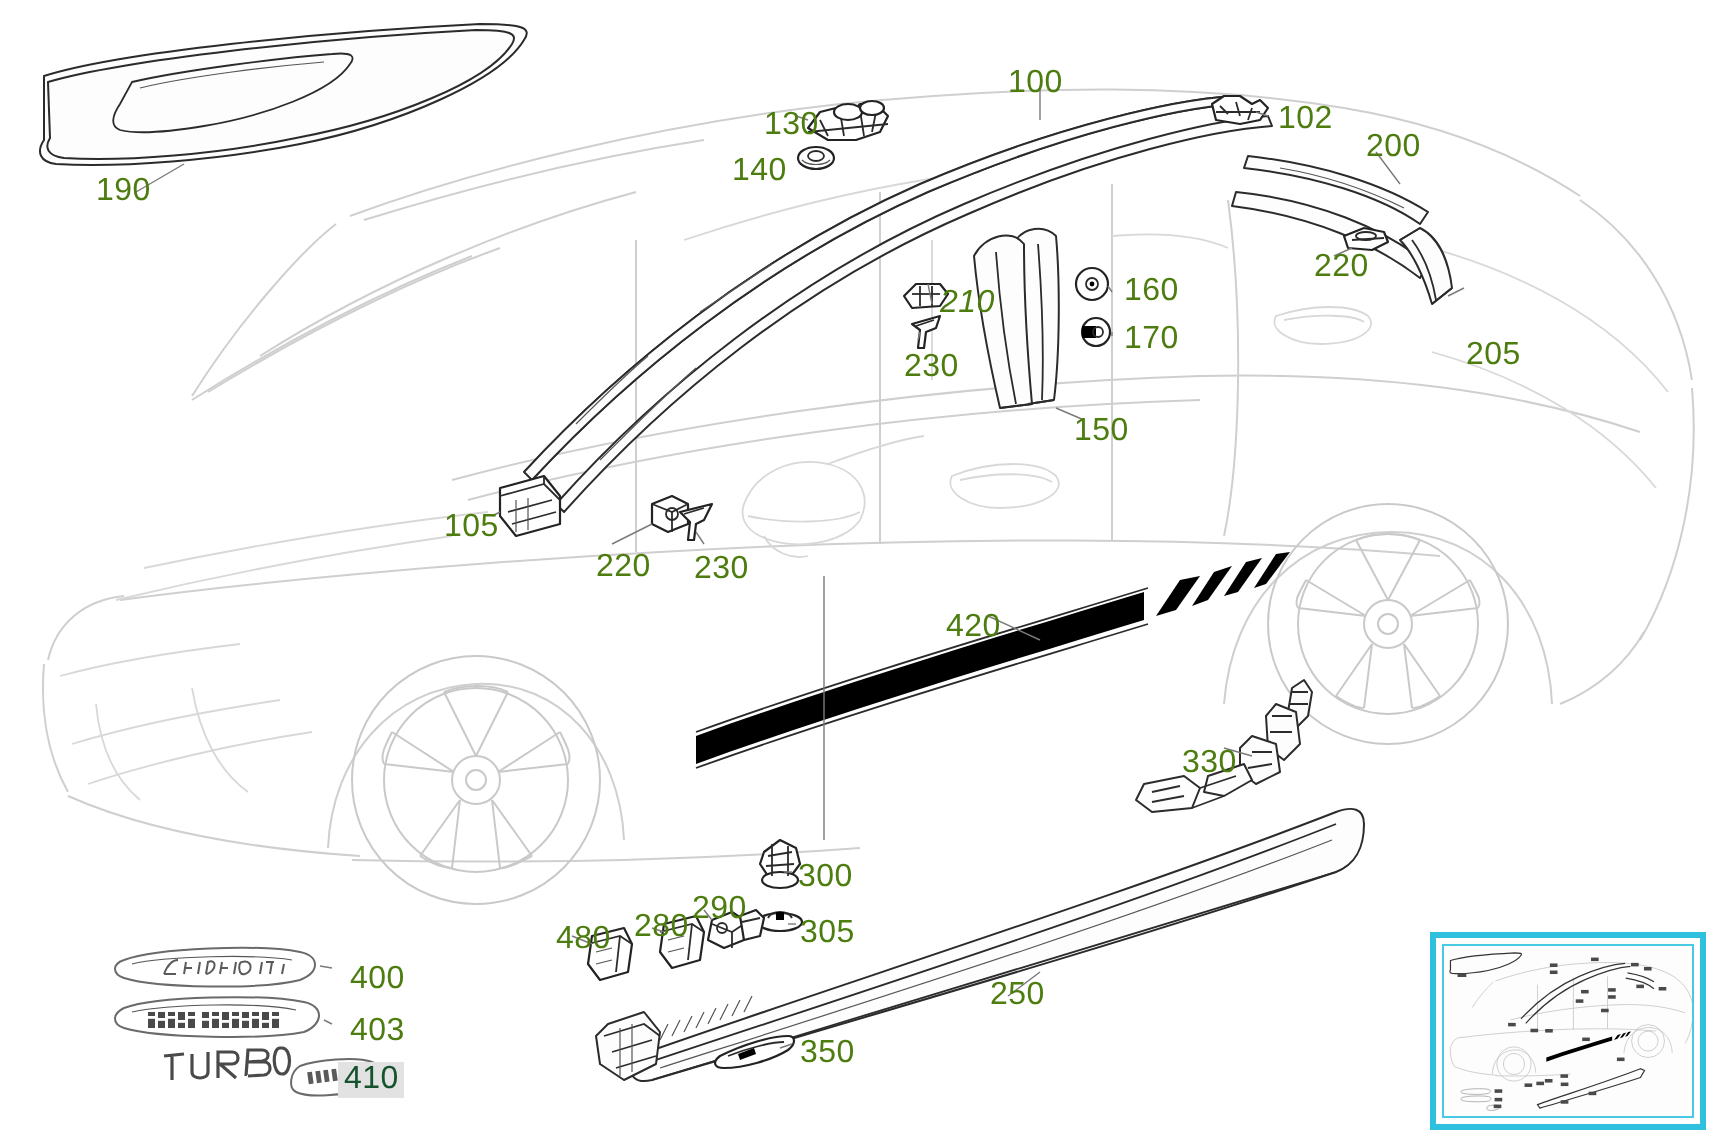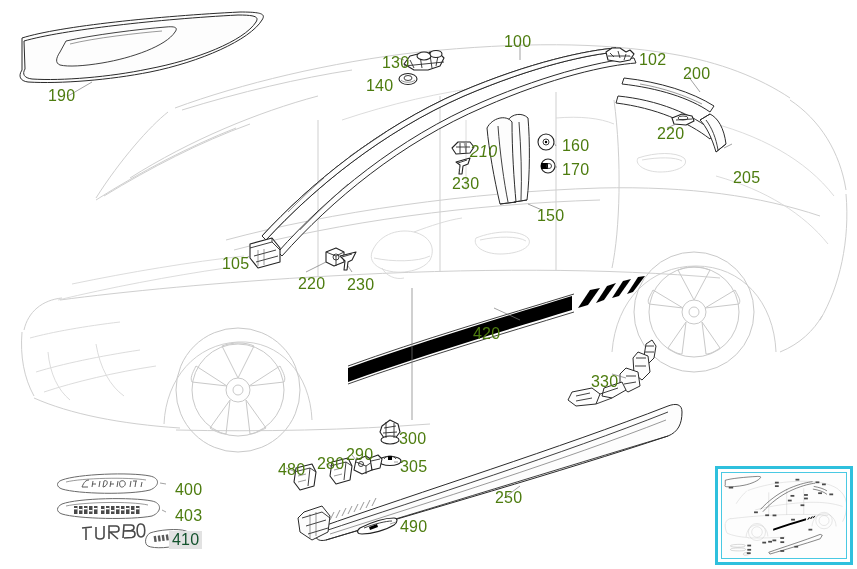--- a/index.html
+++ b/index.html
@@ -506,29 +506,29 @@
   <div class="lbl" style="left:657px; top:126px;">220</div>
   <div class="lbl" style="left:733px; top:134px;margin-top:36px;">205</div>
   <div class="lbl" style="left:470px; top:144px;font-style:italic;">210</div>
   <div class="lbl" style="left:562px; top:138px;">160</div>
   <div class="lbl" style="left:562px; top:162px;">170</div>
   <div class="lbl" style="left:452px; top:176px;">230</div>
   <div class="lbl" style="left:537px; top:208px;">150</div>
   <div class="lbl" style="left:222px; top:256px;text-align:center;">105</div>
   <div class="lbl" style="left:298px; top:276px;">220</div>
   <div class="lbl" style="left:347px; top:277px;">230</div>
-  <div class="lbl" style="left:473px; top:306px;margin-top:20px;">420</div>
+  <div class="lbl" style="left:473px; top:306px;">420</div>
   <div class="lbl" style="left:591px; top:374px;">330</div>
   <div class="lbl" style="left:399px; top:431px;">300</div>
   <div class="lbl" style="left:278px; top:462px;">480</div>
   <div class="lbl" style="left:317px; top:456px;">280</div>
   <div class="lbl" style="left:346px; top:447px;">290</div>
   <div class="lbl" style="left:400px; top:459px;">305</div>
   <div class="lbl" style="left:495px; top:490px;">250</div>
-  <div class="lbl" style="left:400px; top:519px;">490</div>
+  <div class="lbl" style="left:400px; top:519px;">350</div>
   <div class="lbl" style="left:175px; top:482px;">400</div>
   <div class="lbl" style="left:175px; top:508px;">403</div>
   <div class="lbl hl" style="left:169px; top:531px;">410</div>
 
   <div id="thumb">
     <div class="inner">
       <svg viewBox="0 0 857 569" width="126" height="87" preserveAspectRatio="xMidYMid meet">
         <g style="fill:none;stroke:#bfbfbf;stroke-width:2.5">
           <path d="M175,108 C240,84 330,62 420,52 C520,42 600,42 672,54 C720,62 760,78 790,98"></path>
           <path d="M168,112 C150,126 120,160 96,198"></path>

